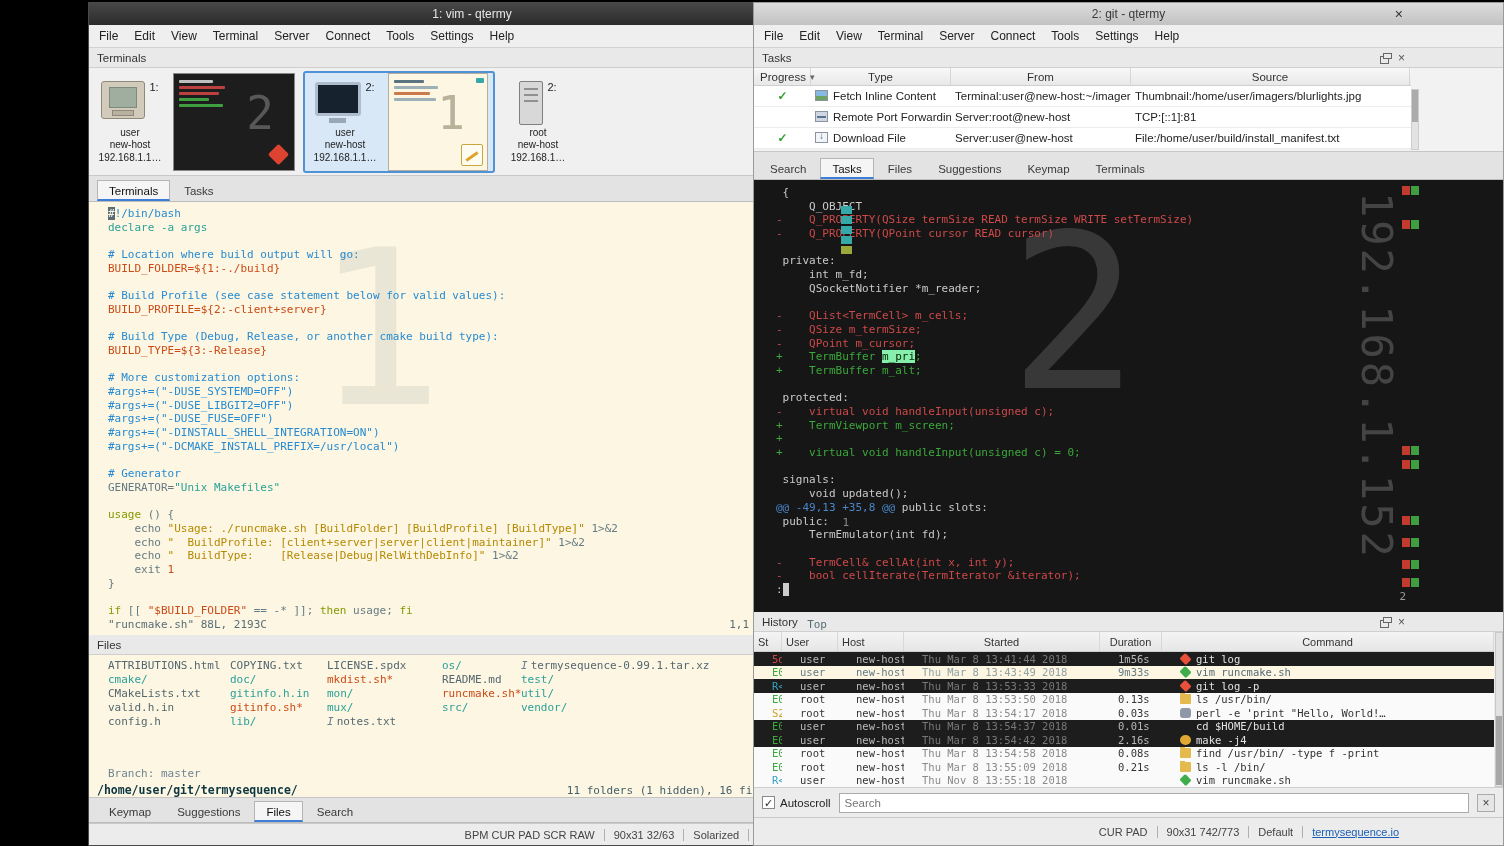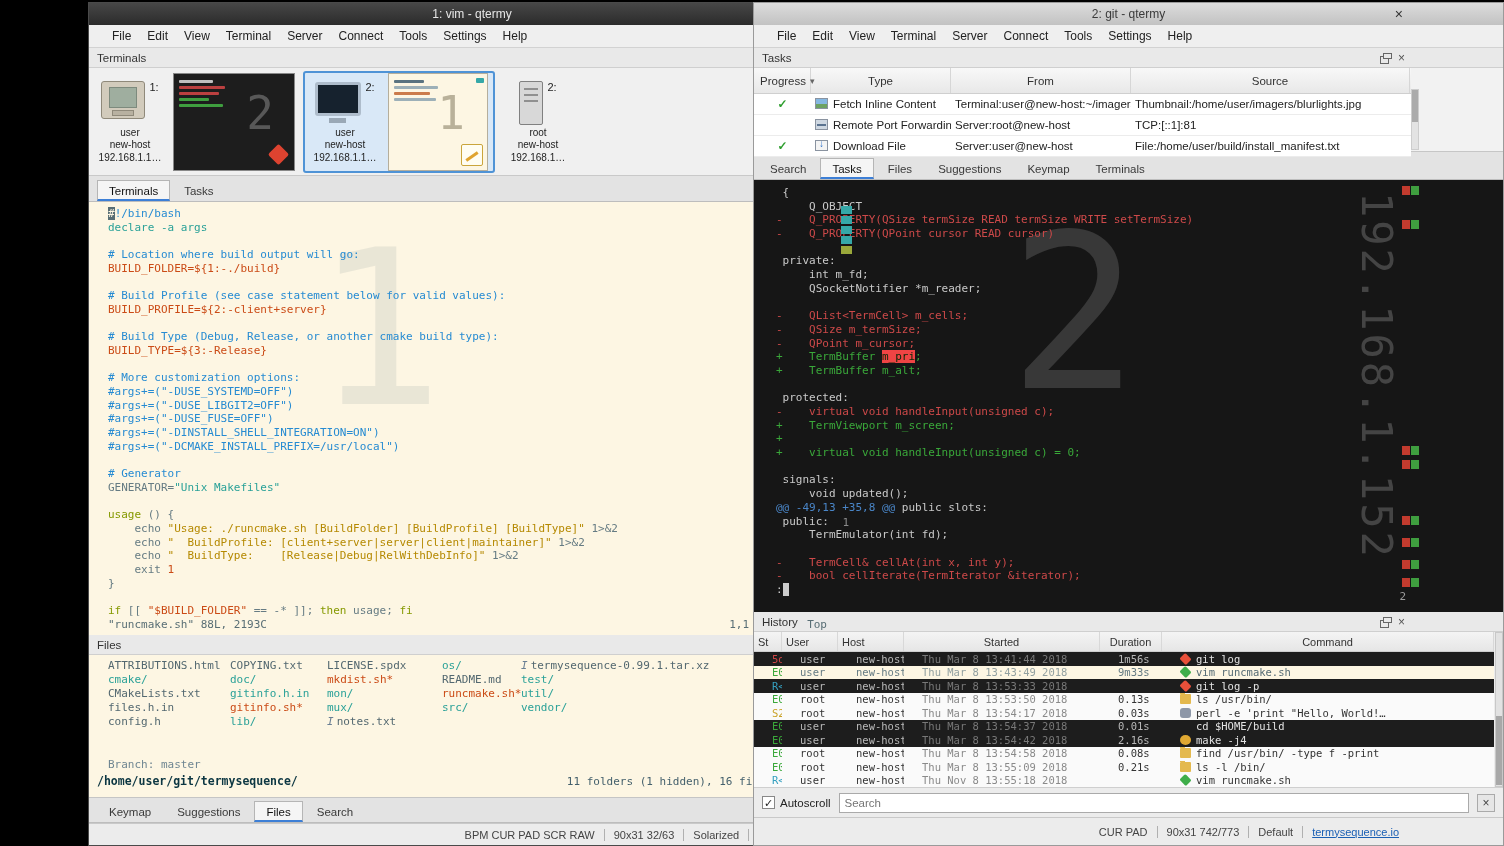--- a/index.html
+++ b/index.html
@@ -8,21 +8,21 @@
 #win-left{left:88px;width:768px}
 #win-right{left:753px;width:751px;border-color:#9a9a9a}
 
 .titlebar{height:22px;flex:0 0 22px;display:flex;align-items:center;justify-content:center;position:relative;font-size:12px}
 #win-left .titlebar{background:linear-gradient(#474747,#2b2b2b);color:#e6e6e6}
 #win-right .titlebar{background:linear-gradient(#dcdcdc,#c2c2c2);color:#3a3a3a}
 .tclose{position:absolute;top:0;height:22px;display:flex;align-items:center;font-size:14px}
 #win-left .tclose{right:9px;color:#dcdcdc}
 #win-right .tclose{right:100px;color:#333}
 
-.menubar{height:23px;flex:0 0 23px;display:flex;align-items:center;background:#efefef;border-bottom:1px solid #d2d2d2;padding-left:15px}
+.menubar{height:23px;flex:0 0 23px;display:flex;align-items:center;background:#efefef;border-bottom:1px solid #d2d2d2;padding-left:2px}
 .menu-item{padding:3px 8px;font-size:12px;color:#222}
 
 .panel-header{height:20px;flex:0 0 20px;background:#e9e9e9;border-bottom:1px solid #cfcfcf;display:flex;align-items:center;font-size:11.5px;color:#333;padding-left:8px;position:relative}
 .dock-float{position:absolute;width:9px;height:8px;border:1px solid #666;top:8px}
 .dock-float::before{content:"";position:absolute;left:2px;top:-4px;width:7px;height:4px;border:1px solid #666;background:#e9e9e9}
 .dock-close{position:absolute;top:3px;font-size:12px;color:#555}
 #win-left .dock-float{right:31px}
 #win-left .dock-close{right:13px}
 #win-right .dock-float{right:114px}
 #win-right .dock-close{right:98px}
@@ -78,39 +78,39 @@
 #term-left .wm-digit{left:225px;top:20px;color:rgba(101,123,131,0.13)}
 #term-right .wm-digit{left:255px;top:26px;color:rgba(255,255,255,0.15)}
 .wm-ip{position:absolute;writing-mode:vertical-rl;font-size:40px;letter-spacing:3px;z-index:0;pointer-events:none}
 #term-left .wm-ip{right:14px;top:6px;color:rgba(101,123,131,0.28)}
 #term-right .wm-ip{right:102px;top:12px;color:rgba(255,255,255,0.20);font-size:42px}
 
 .c-cm{color:#268bd2}.c-cy{color:#2aa198}.c-o{color:#cb4b16}.c-s{color:#b58900}.c-k{color:#859900}.c-d{color:#657b83}
 .c-cur{background:#586e75;color:#fdf6e3}
 
 .c-w{color:#c9c9c9}.c-r{color:#cd4949}.c-g{color:#3aa83a}.c-hunk{color:#4a86c8}
-.c-hl{background:#ef4444;color:#062806}
+.c-hl{background:#86efac;color:#062806}
 .c-curd{background:#cccccc;color:#111}
 .vim-status{position:absolute;left:19px;right:0;bottom:4px;display:flex;color:#586e75;z-index:1}
 .vim-status .spacer{flex:1}
 .vim-status .gap{width:58px}
 .vim-status .endpad{width:28px}
 
 .marks-layer{position:absolute;inset:0;z-index:2;pointer-events:none}
 .lmark{position:absolute;right:3px;width:11px;height:8px}
 .lmark.cyan{background:#35a8a8}
 .lmark.olive{background:#9aa83a}
 #left-flag-label{position:absolute;right:6px;top:314px;color:#8a8a8a;font-size:11px;z-index:2}
 .flagpair{position:absolute;right:84px;display:flex;gap:1px}
 .flagpair .fr{width:8px;height:9px;background:#c23b2e}
 .flagpair .fg{width:8px;height:9px;background:#3f9e3f}
 #right-flag-label{position:absolute;right:97px;top:410px;color:#9a9a9a;font-size:11px;z-index:2}
 
 .tasks-area{height:84px;flex:0 0 84px;background:#f2f2f2;position:relative;border-bottom:1px solid #c6c6c6}
-.tasks-header{display:grid;grid-template-columns:57px 140px 180px 279px;height:26px;background:linear-gradient(#f8f8f8,#e8e8e8);border-bottom:1px solid #cfcfcf;width:657px}
+.tasks-header{display:grid;grid-template-columns:57px 140px 180px 279px;height:18px;background:linear-gradient(#f8f8f8,#e8e8e8);border-bottom:1px solid #cfcfcf;width:657px}
 .thcell{display:flex;align-items:center;justify-content:center;font-size:11.5px;color:#333;border-right:1px solid #d6d6d6}
 .thcell:first-child{justify-content:flex-start;padding-left:6px}
 .sort{margin-left:4px;font-size:9px;color:#666}
 .task-row{display:grid;grid-template-columns:57px 140px 180px 279px;height:21px;background:#fff;border-bottom:1px solid #ececec;width:657px;align-items:center}
 .tcell{font-size:11.5px;color:#222;white-space:nowrap;overflow:hidden;padding-left:4px}
 .tcell.prog{display:flex;justify-content:center;padding-left:0}
 .check{color:#2d9e2d;font-weight:bold;font-size:12px}
 .ticon{display:inline-block;width:13px;height:11px;margin-right:5px;vertical-align:-1px;border:1px solid #8a93a0}
 .ticon.image{background:linear-gradient(#85b8e2 55%,#6da263 45%)}
 .ticon.network{background:#cfd8e2;position:relative}
@@ -152,21 +152,21 @@
 .cb{width:13px;height:13px;background:#fff;border:1px solid #888;font-size:11px;line-height:12px;text-align:center;color:#222}
 .hsearch{flex:1;height:20px;border:1px solid #aaa;background:#fff;font-size:11.5px;padding:0 5px;font-family:"Liberation Sans",sans-serif;color:#333}
 .hclose{width:18px;height:18px;border:1px solid #aaa;background:#e6e6e6;font-size:12px;line-height:1;color:#444}
 
 .files-body{height:142px;flex:0 0 142px;background:#fdf6e3;display:flex;flex-direction:column;font-family:"DejaVu Sans Mono",monospace;font-size:11px}
 .files-grid{display:grid;grid-template-columns:122px 97px 115px 79px 1fr;grid-auto-rows:14px;padding:4px 0 0 19px}
 .fcell{white-space:nowrap;overflow:hidden}
 .fbadge{color:#6a7f94;margin-right:3px;font-style:italic}
 .fc-d{color:#536870}.fc-t{color:#2aa198}.fc-x{color:#cb4b16}
 .files-branch{margin:auto 0 0 19px;color:#6f8692;height:14px}
-.files-foot{display:flex;align-items:center;margin:2px 10px 9px 8px}
+.files-foot{display:flex;align-items:center;margin:2px 10px 0 8px}
 .files-path{font-weight:bold;color:#0c3642;font-size:11.5px}
 .files-summary{margin-left:auto;color:#44606c}
 
 .statusbar{display:flex;align-items:center;justify-content:flex-end;background:#ececec;border-top:1px solid #c9c9c9;font-size:11px;color:#444}
 #win-left .statusbar{height:22px;flex:0 0 22px;padding-right:10px}
 #win-right .statusbar{height:28px;flex:0 0 28px;padding-right:104px}
 .sdiv{width:1px;height:12px;background:#b0b0b0;margin:0 9px}
 .sseg.link{color:#1a5fb4;text-decoration:underline}
 </style>
 </head>
@@ -319,21 +319,21 @@
         <div class="fcell"><span class="fc-t">cmake/</span></div>
         <div class="fcell"><span class="fc-t">doc/</span></div>
         <div class="fcell"><span class="fc-x">mkdist.sh*</span></div>
         <div class="fcell"><span class="fc-d">README.md</span></div>
         <div class="fcell"><span class="fc-t">test/</span></div>
         <div class="fcell"><span class="fc-d">CMakeLists.txt</span></div>
         <div class="fcell"><span class="fc-t">gitinfo.h.in</span></div>
         <div class="fcell"><span class="fc-t">mon/</span></div>
         <div class="fcell"><span class="fc-x">runcmake.sh*</span></div>
         <div class="fcell"><span class="fc-t">util/</span></div>
-        <div class="fcell"><span class="fc-d">files.h.in</span></div>
+        <div class="fcell"><span class="fc-d">valid.h.in</span></div>
         <div class="fcell"><span class="fc-x">gitinfo.sh*</span></div>
         <div class="fcell"><span class="fc-t">mux/</span></div>
         <div class="fcell"><span class="fc-t">src/</span></div>
         <div class="fcell"><span class="fc-t">vendor/</span></div>
         <div class="fcell"><span class="fc-d">config.h</span></div>
         <div class="fcell"><span class="fc-t">lib/</span></div>
         <div class="fcell"><span class="fbadge">I</span><span class="fc-d">notes.txt</span></div>
         <div class="fcell"><span class="fc-d"></span></div>
         <div class="fcell"><span class="fc-d"></span></div>
       </div>

